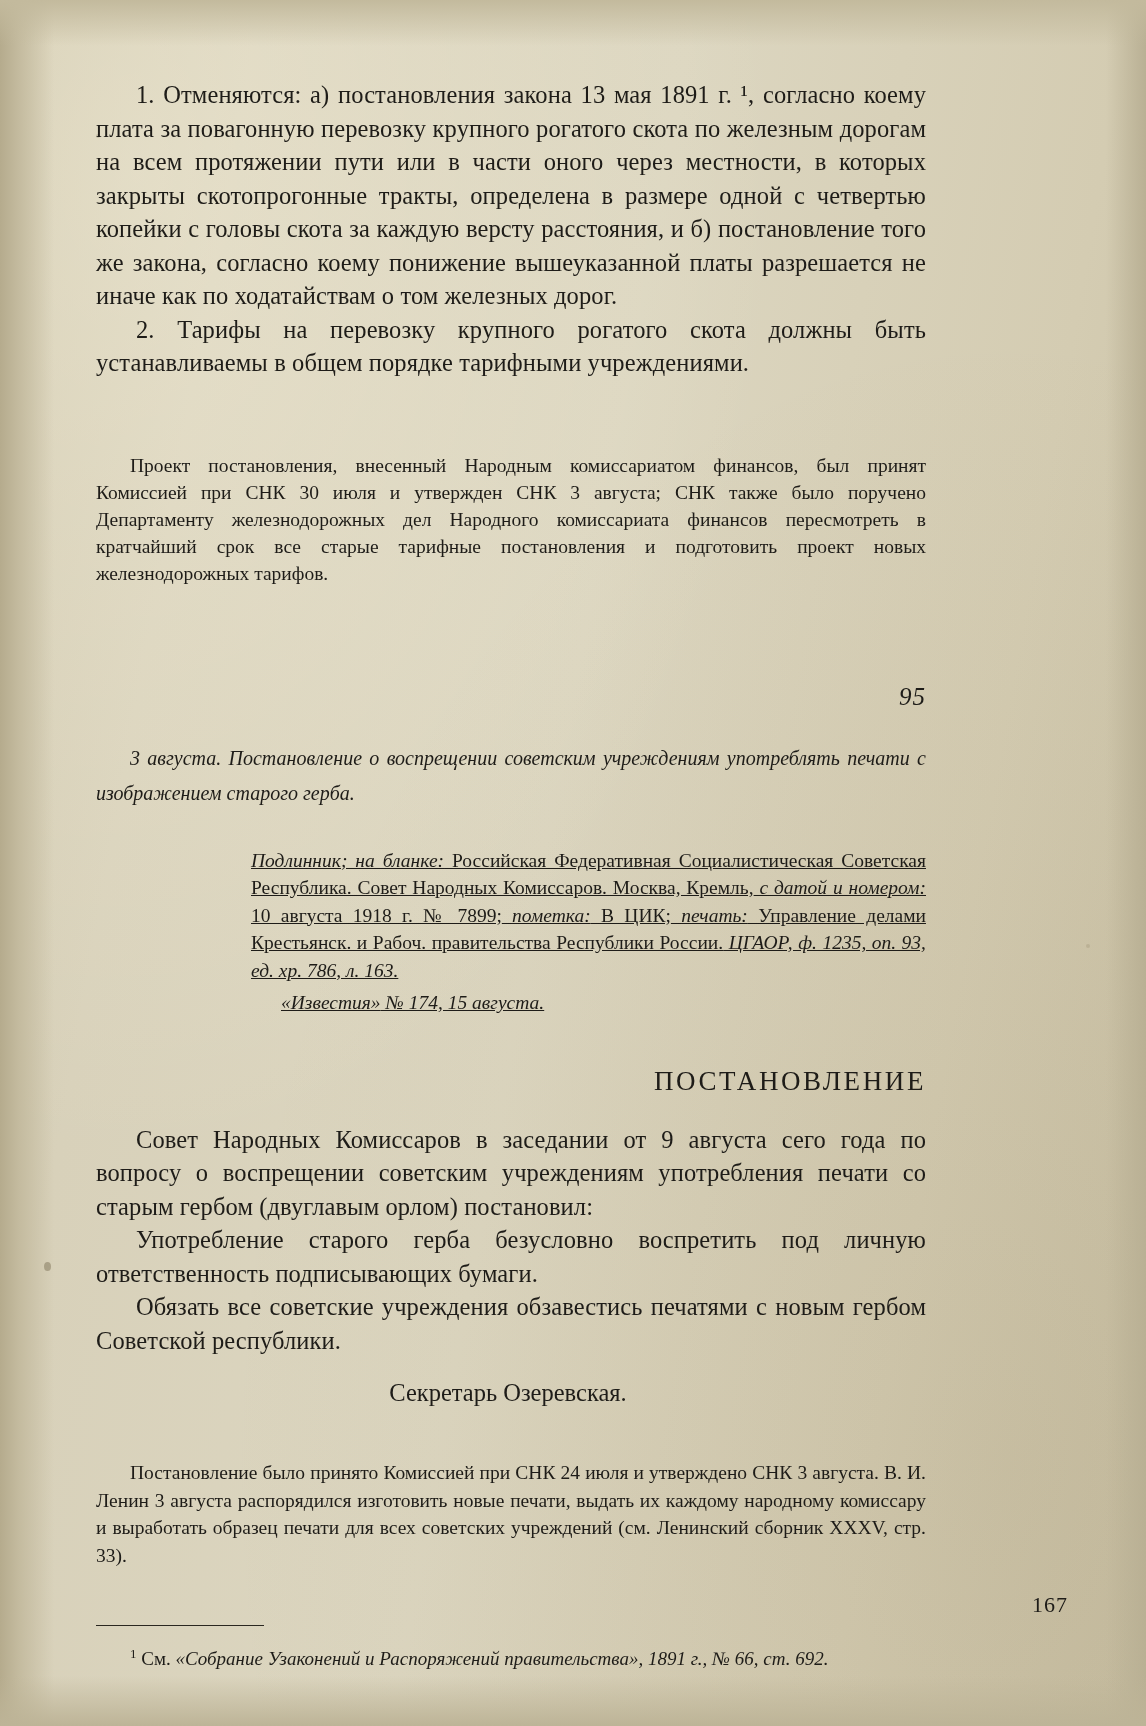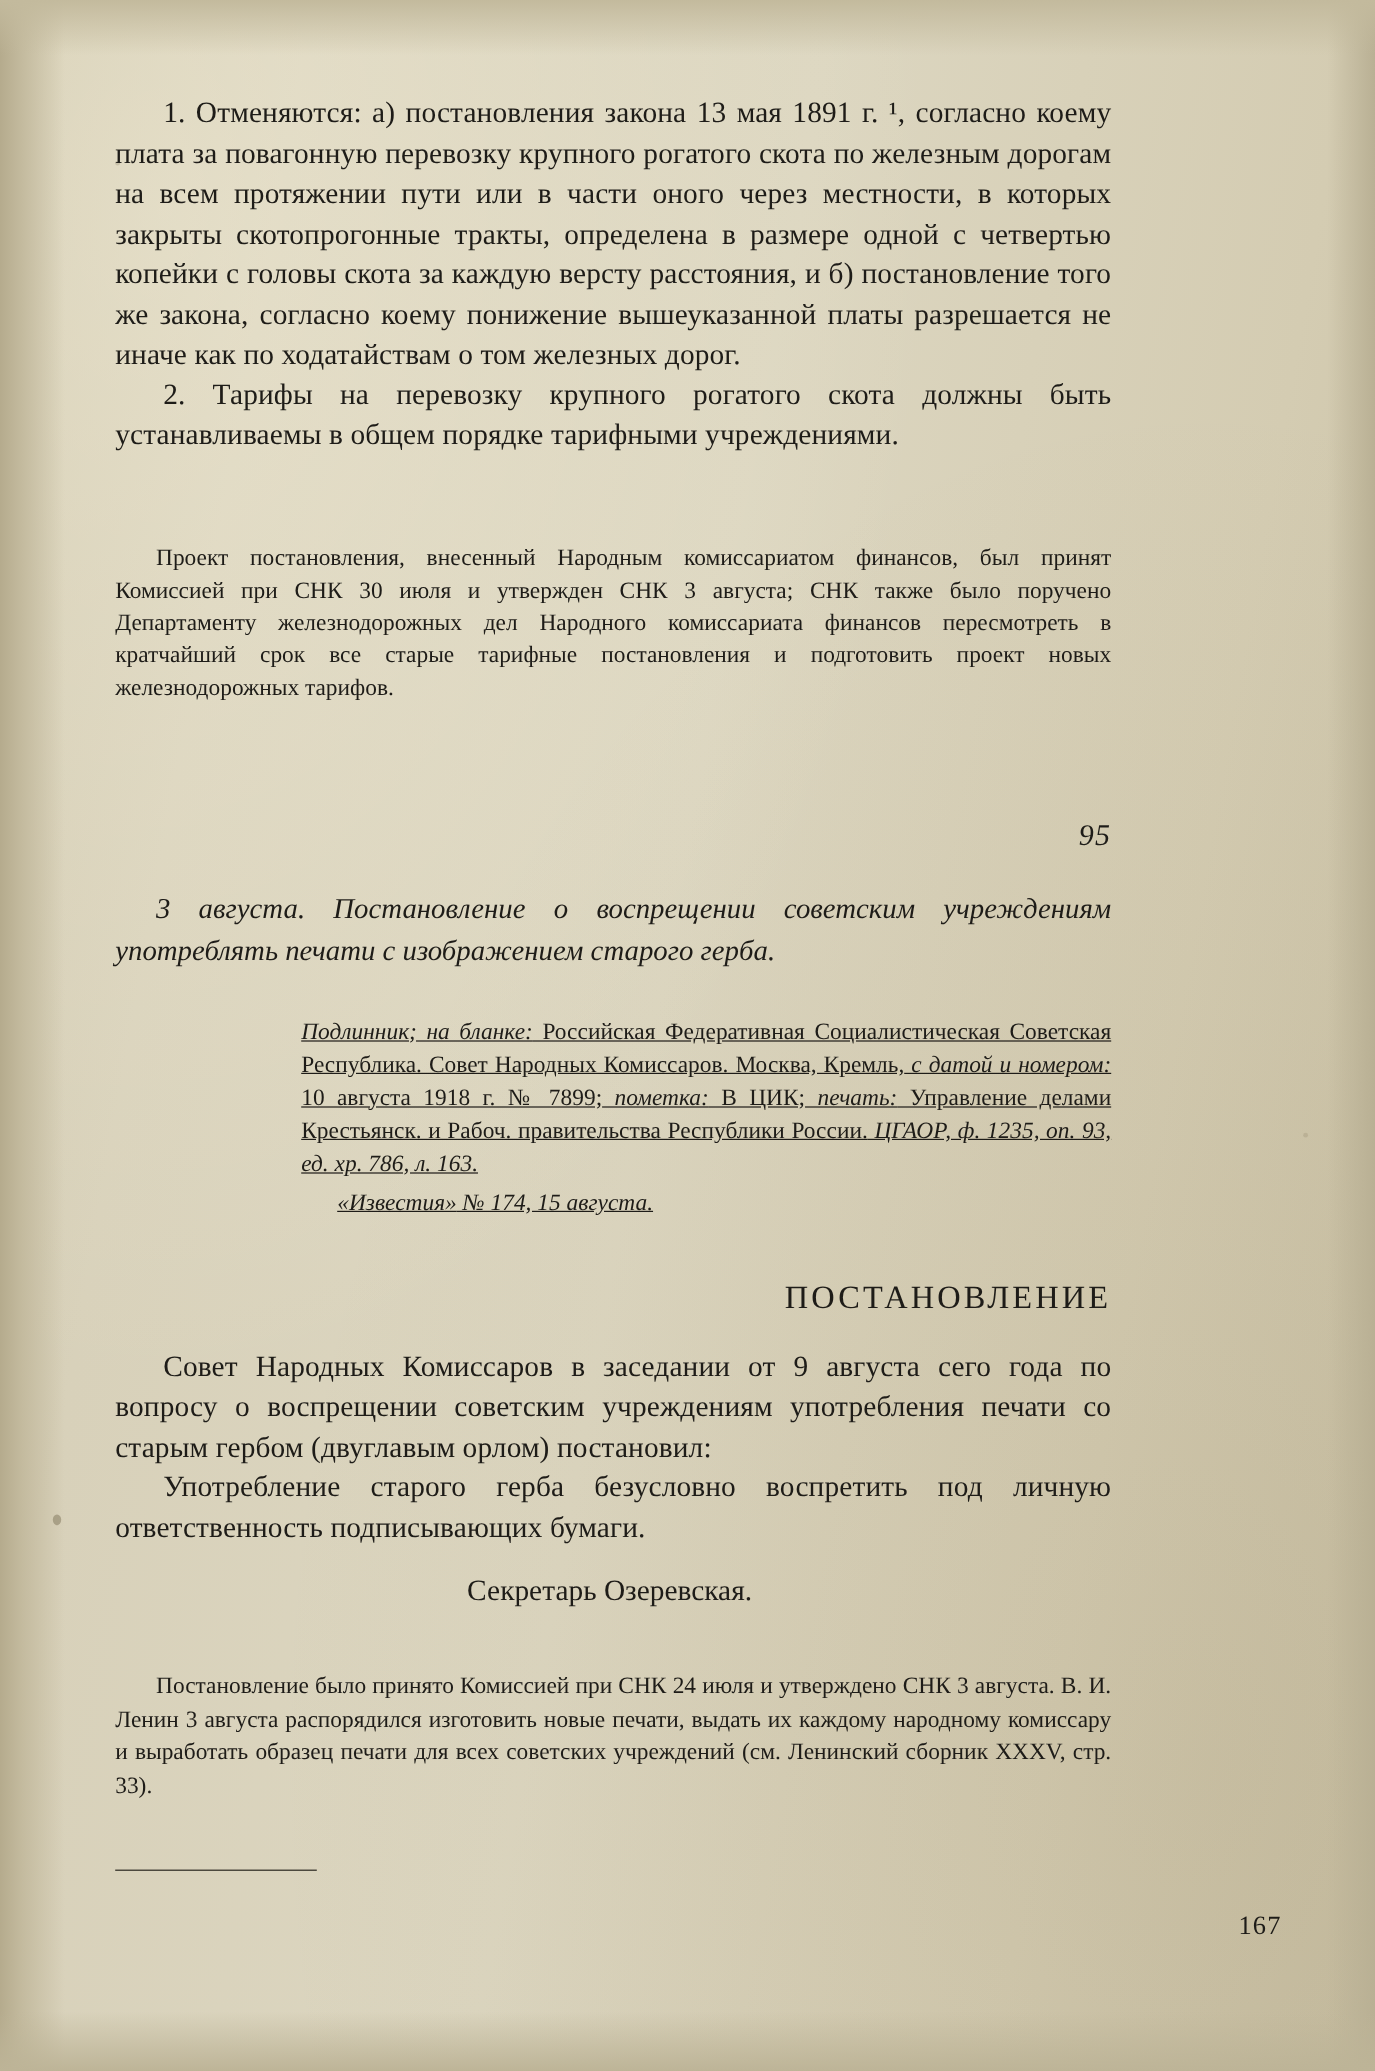--- a/index.html
+++ b/index.html
@@ -83,21 +83,21 @@
     text-align: right;
     font-style: italic;
     font-size: 25px;
     letter-spacing: 1px;
     margin-top: 96px;
     margin-bottom: 30px;
   }
 
   .doc-title {
     font-style: italic;
-    font-size: 24px;
+    font-size: 20px;
     line-height: 35px;
     text-align: justify;
     text-indent: 34px;
   }
 
   .source-block {
     margin-left: 155px;
     width: 675px;
     font-size: 19.5px;
     line-height: 27.5px;
@@ -189,23 +189,25 @@
 
   <div class="source-block">
     <span class="ital">Подлинник; на бланке:</span><span> Российская Федеративная Социалистическая Советская Республика. Совет Народных Комиссаров. Москва, Кремль,</span><span class="ital"> с датой и номером:</span><span> 10 августа 1918 г. № 7899;</span><span class="ital"> пометка:</span><span> В ЦИК;</span><span class="ital"> печать:</span><span> Управление делами Крестьянск. и Рабоч. правительства Республики России.</span><span class="ital"> ЦГАОР, ф. 1235, оп. 93, ед. хр. 786, л. 163.</span>
     <div class="second-line"><span class="ital">«Известия»</span><span class="ital"> № 174, 15 августа.</span></div>
   </div>
 
   <div class="heading">ПОСТАНОВЛЕНИЕ</div>
 
   <p class="body-text">Совет Народных Комиссаров в заседании от 9 августа сего года по вопросу о воспрещении советским учреждениям употребления печати со старым гербом (двуглавым орлом) постановил:</p>
   <p class="body-text">Употребление старого герба безусловно воспретить под личную ответственность подписывающих бумаги.</p>
+  <p class="body-text">Обязать все советские учреждения обзавестись печатями с новым гербом Советской республики.</p>
 
   <div class="signature">Секретарь Озеревская.</div>
 
   <p class="afternote">Постановление было принято Комиссией при СНК 24 июля и утверждено СНК 3 августа. В. И. Ленин 3 августа распорядился изготовить новые печати, выдать их каждому народному комиссару и выработать образец печати для всех советских учреждений (см. Ленинский сборник XXXV, стр. 33).</p>
 
   <hr class="footnote-rule">
 
+  <p class="footnote"><span class="sup">1</span><span class="roman"> См. </span><span>«Собрание Узаконений и Распоряжений правительства»</span><span>, 1891 г., № 66, ст. 692.</span></p>
 
 </div>
 
 <div class="page-number">167</div>
 
 </body></html>

